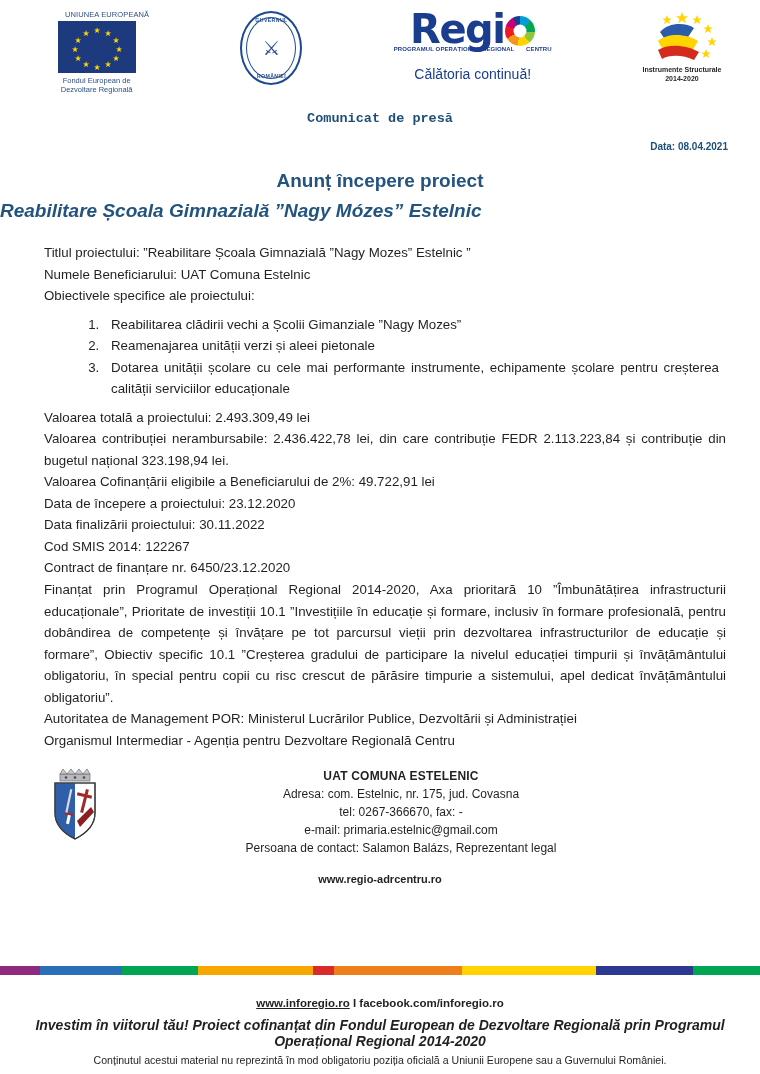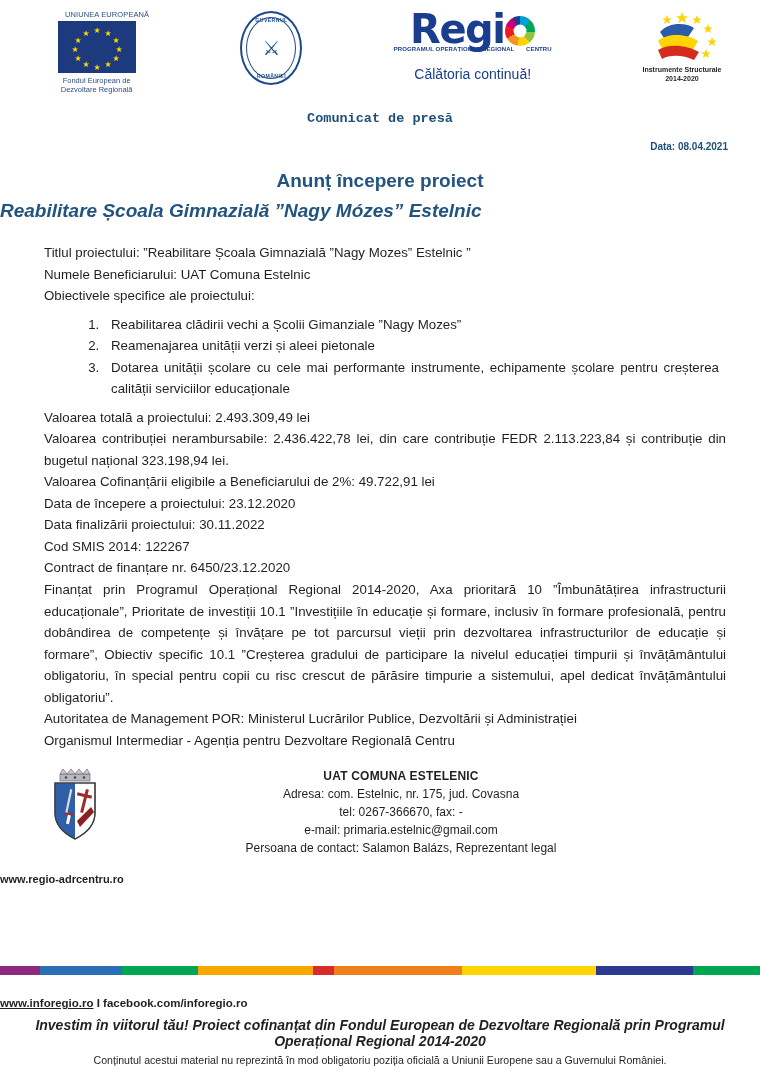--- a/index.html
+++ b/index.html
@@ -156,32 +156,32 @@
     width: 62px; flex: 0 0 62px; display: flex; justify-content: center;
     padding-top: 2px;
   }
   .crest-svg { width: 56px; height: 72px; }
   .contact-text {
     flex: 1; text-align: center; font-size: 12px; line-height: 1.5;
     margin-left: -30px;
   }
   .contact-text .org { font-weight: bold; letter-spacing: .2px; }
   .site-line {
-    text-align: left; font-size: 11px; font-weight: bold;
+    text-align: center; font-size: 11px; font-weight: bold;
     margin-top: 16px;
   }
 
   
   .footer {
     position: absolute; left: 0; right: 0; bottom: 0;
   }
   .color-bar { display: flex; height: 9px; width: 100%; }
   .color-bar span { height: 100%; }
   .foot-links {
-    font-size: 11.5px; font-weight: bold;
+    text-align: center; font-size: 11.5px; font-weight: bold;
     margin-top: 22px; color: #231f20;
   }
   .foot-links .u { text-decoration: underline; }
   .foot-invest {
     text-align: center; font-style: italic; font-weight: bold;
     font-size: 14px; margin-top: 8px; color: #231f20;
   }
   .foot-disclaimer {
     text-align: center; font-size: 10.6px; margin-top: 5px;
     padding-bottom: 8px; color: #231f20;

